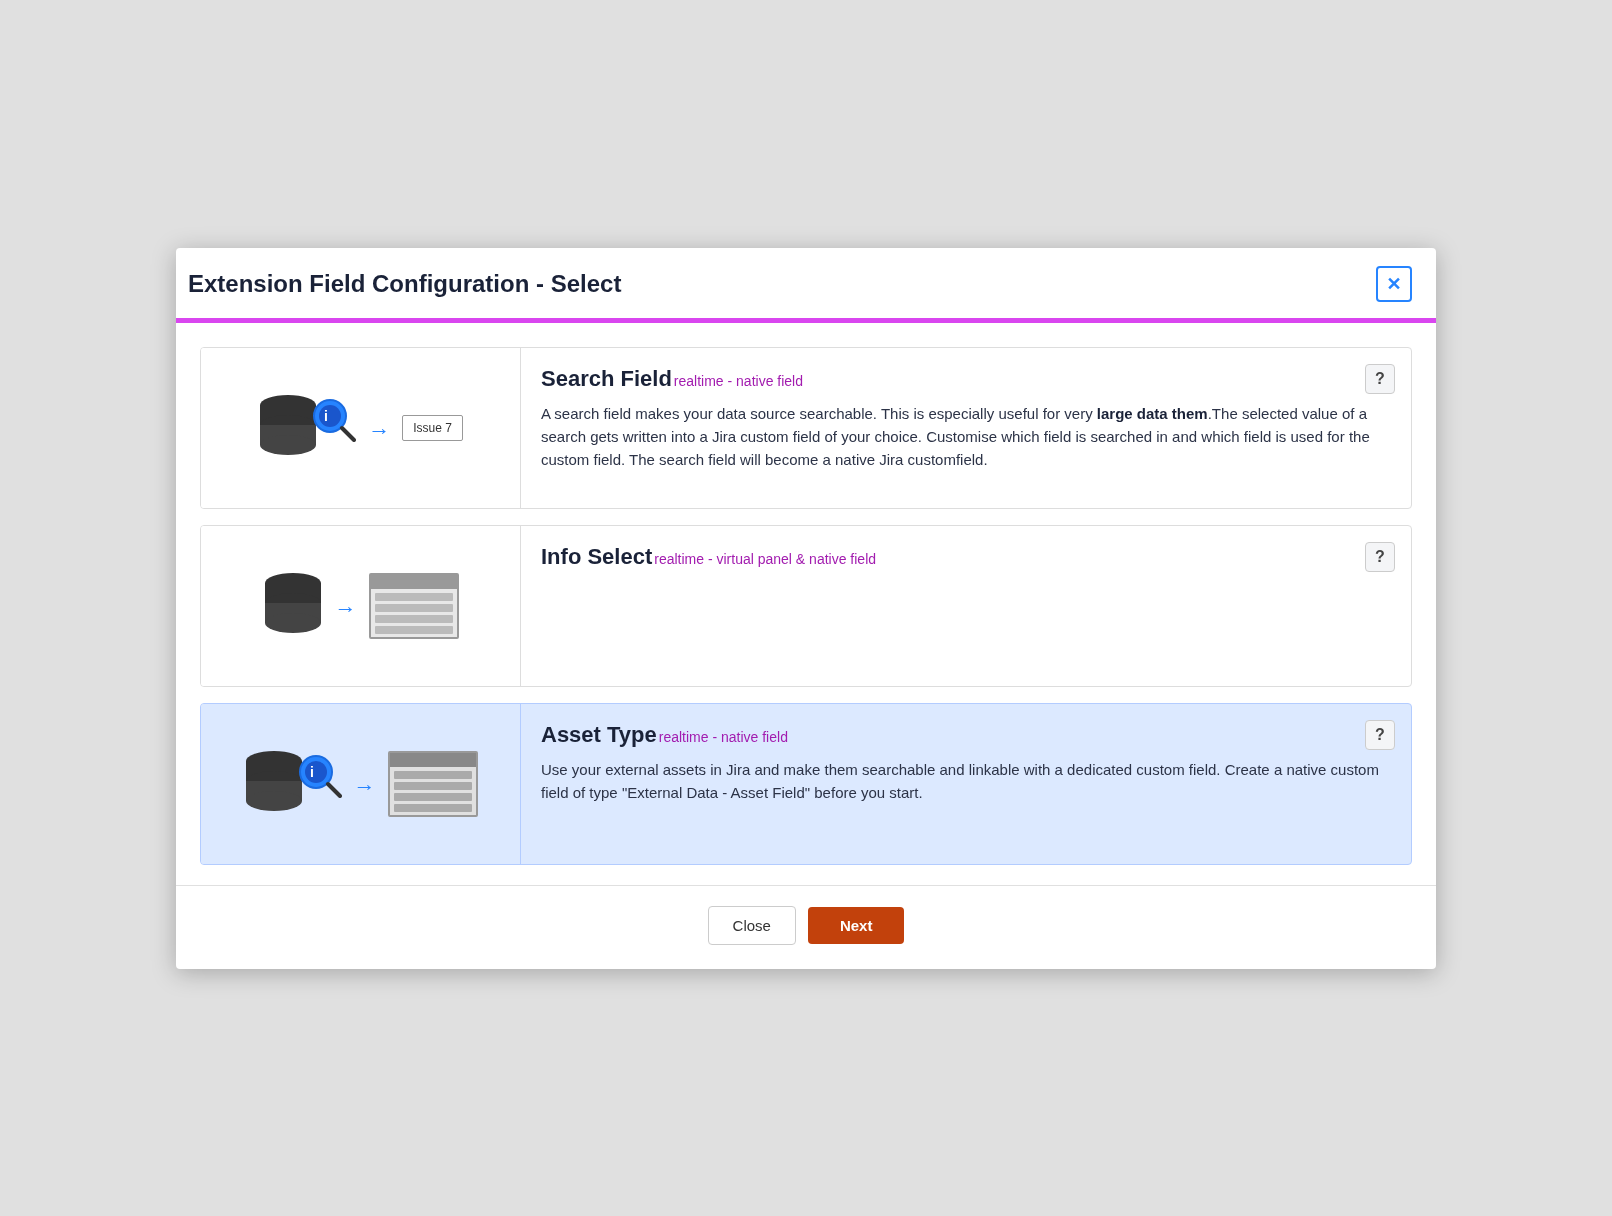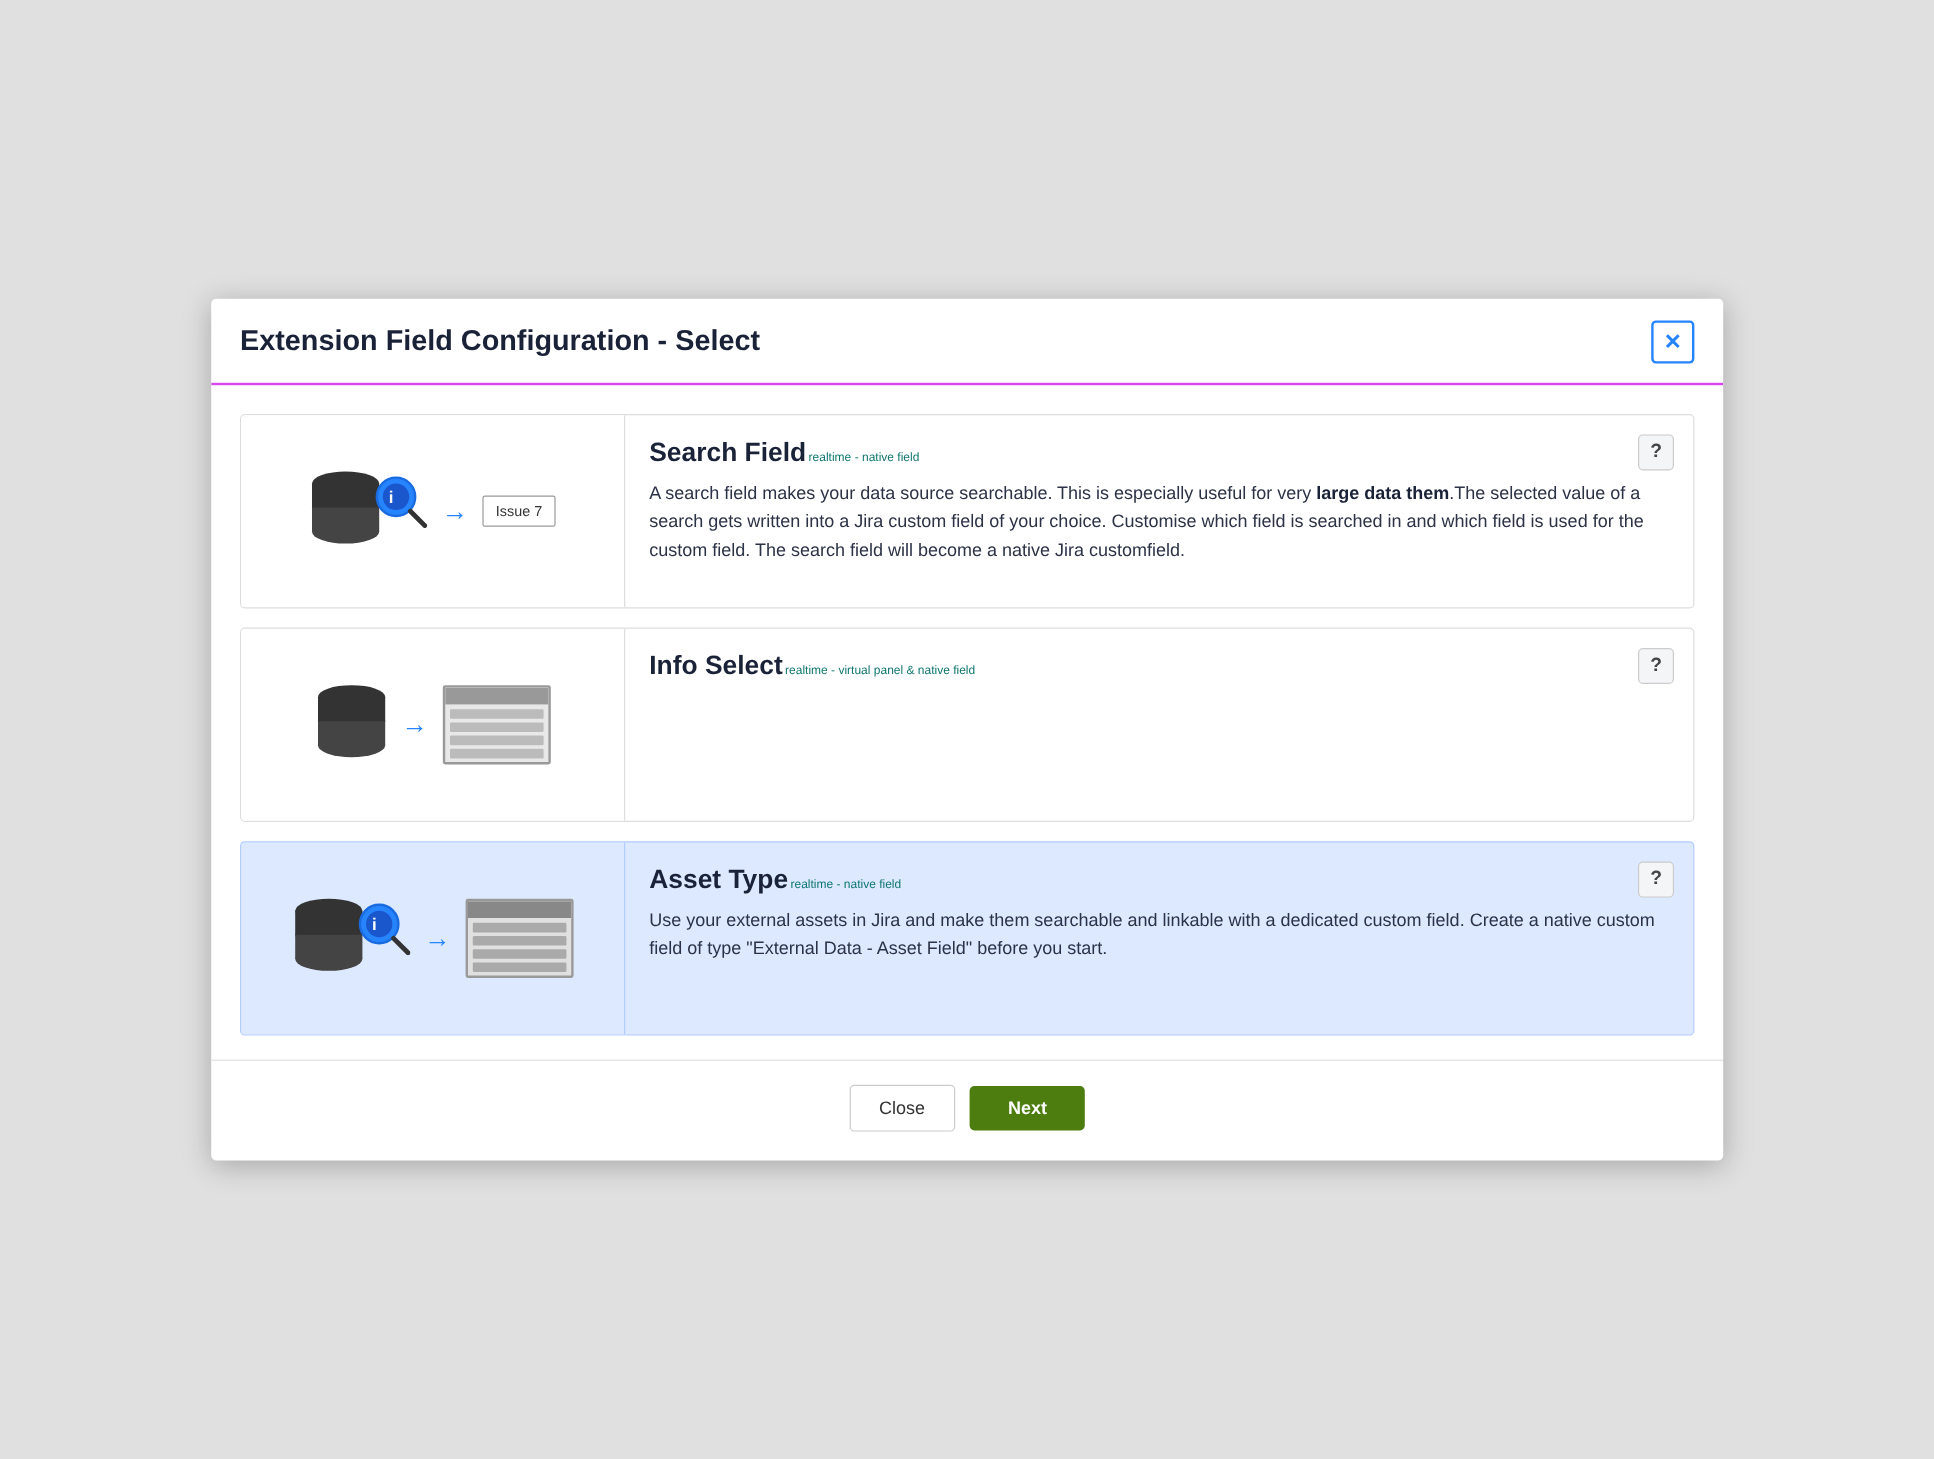--- a/index.html
+++ b/index.html
@@ -17,22 +17,22 @@
       border-radius: 4px;
       box-shadow: 0 4px 24px rgba(0,0,0,0.25);
       width: 1260px;
       max-width: 100%;
       overflow: hidden;
     }
     .dialog-header {
       display: flex;
       align-items: center;
       justify-content: space-between;
-      padding: 18px 24px 16px 24px;
-      border-bottom: 2px solid #d946ef;
+      padding: 18px 24px 16px 12px;
+      border-bottom: 5px solid #d946ef;
     }
     .dialog-title {
       font-size: 24px;
       font-weight: 700;
       color: #1a2238;
     }
     .close-btn {
       width: 36px;
       height: 36px;
       border: 2px solid #2684ff;
@@ -91,22 +91,22 @@
       align-items: baseline;
       gap: 2px;
       margin-bottom: 10px;
     }
     .option-title {
       font-size: 22px;
       font-weight: 700;
       color: #1a2238;
     }
     .option-subtitle {
-      font-size: 10px;
-      color: #0f766e;
+      font-size: 14px;
+      color: #a21caf;
       font-weight: 400;
     }
     .option-desc {
       font-size: 15px;
       color: #2c3347;
       line-height: 1.55;
     }
     .option-desc strong {
       font-weight: 700;
       color: #1a2238;
@@ -143,21 +143,21 @@
       border-radius: 4px;
       background: #fff;
       cursor: pointer;
       font-size: 15px;
       color: #333;
     }
     .btn-next {
       padding: 10px 32px;
       border: none;
       border-radius: 4px;
-      background: #4d7c0f;
+      background: #c2410c;
       cursor: pointer;
       font-size: 15px;
       font-weight: 700;
       color: #fff;
     }
 
     
     .illustration {
       display: flex;
       align-items: center;

